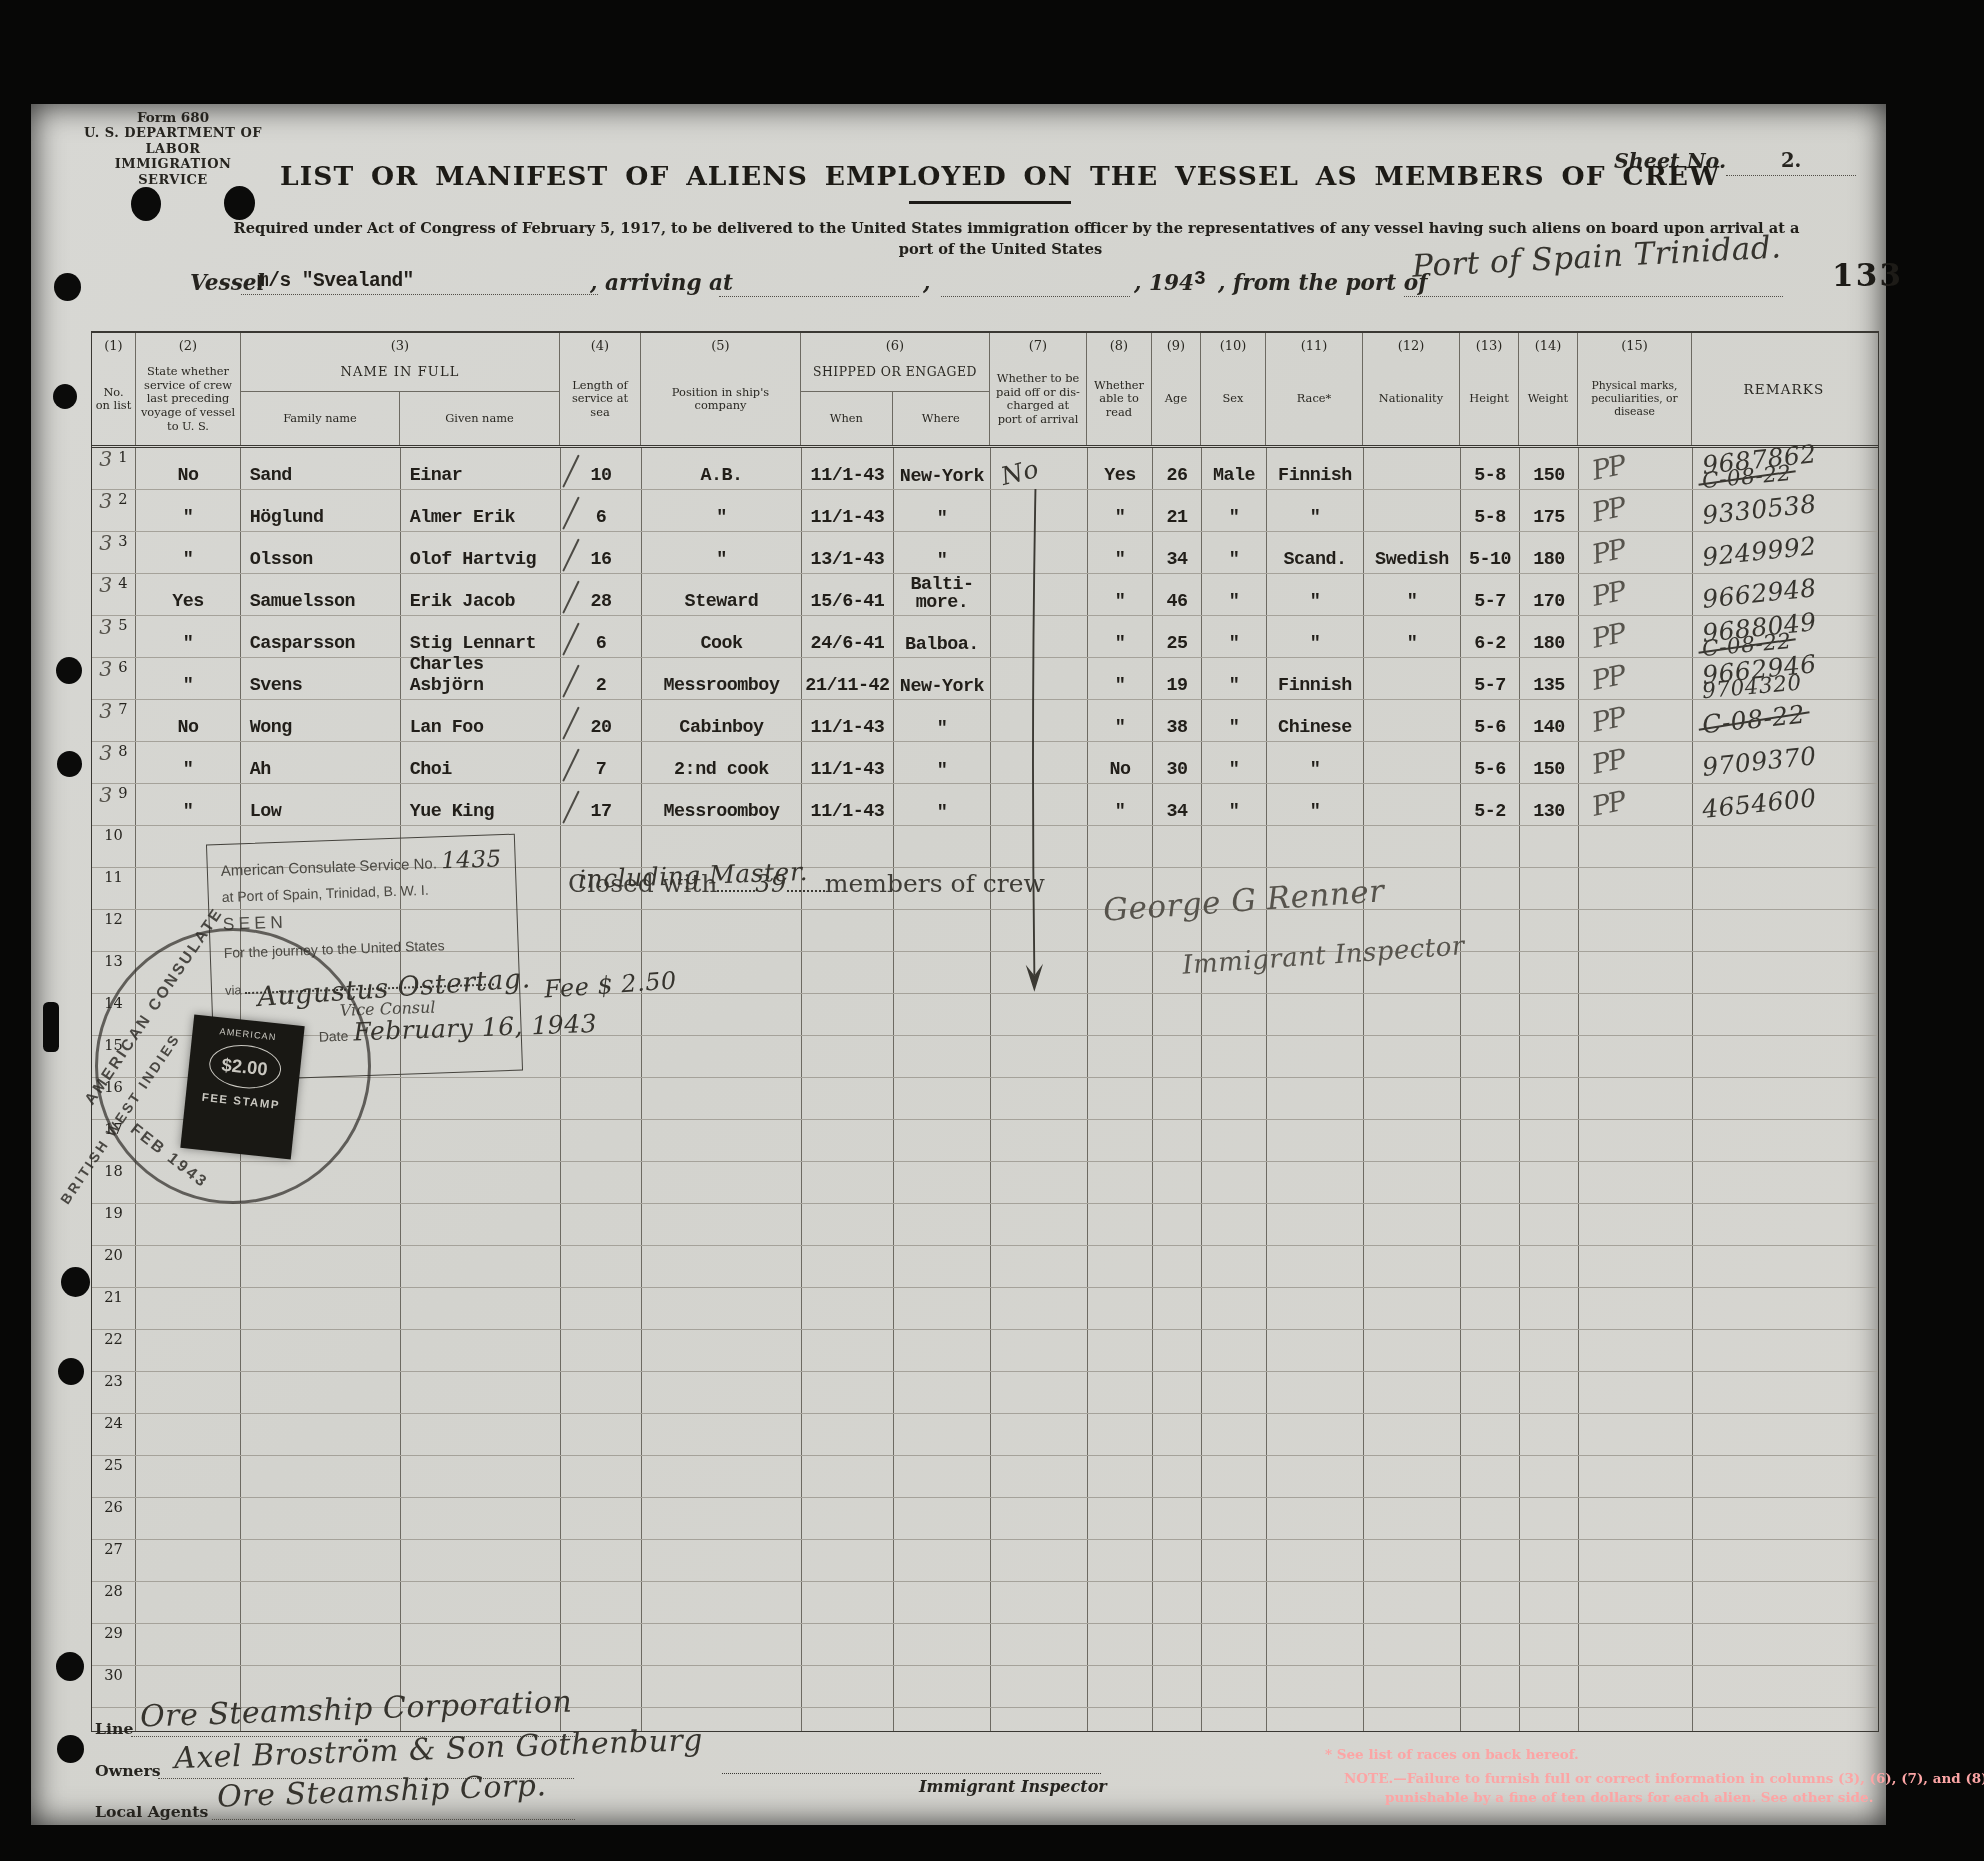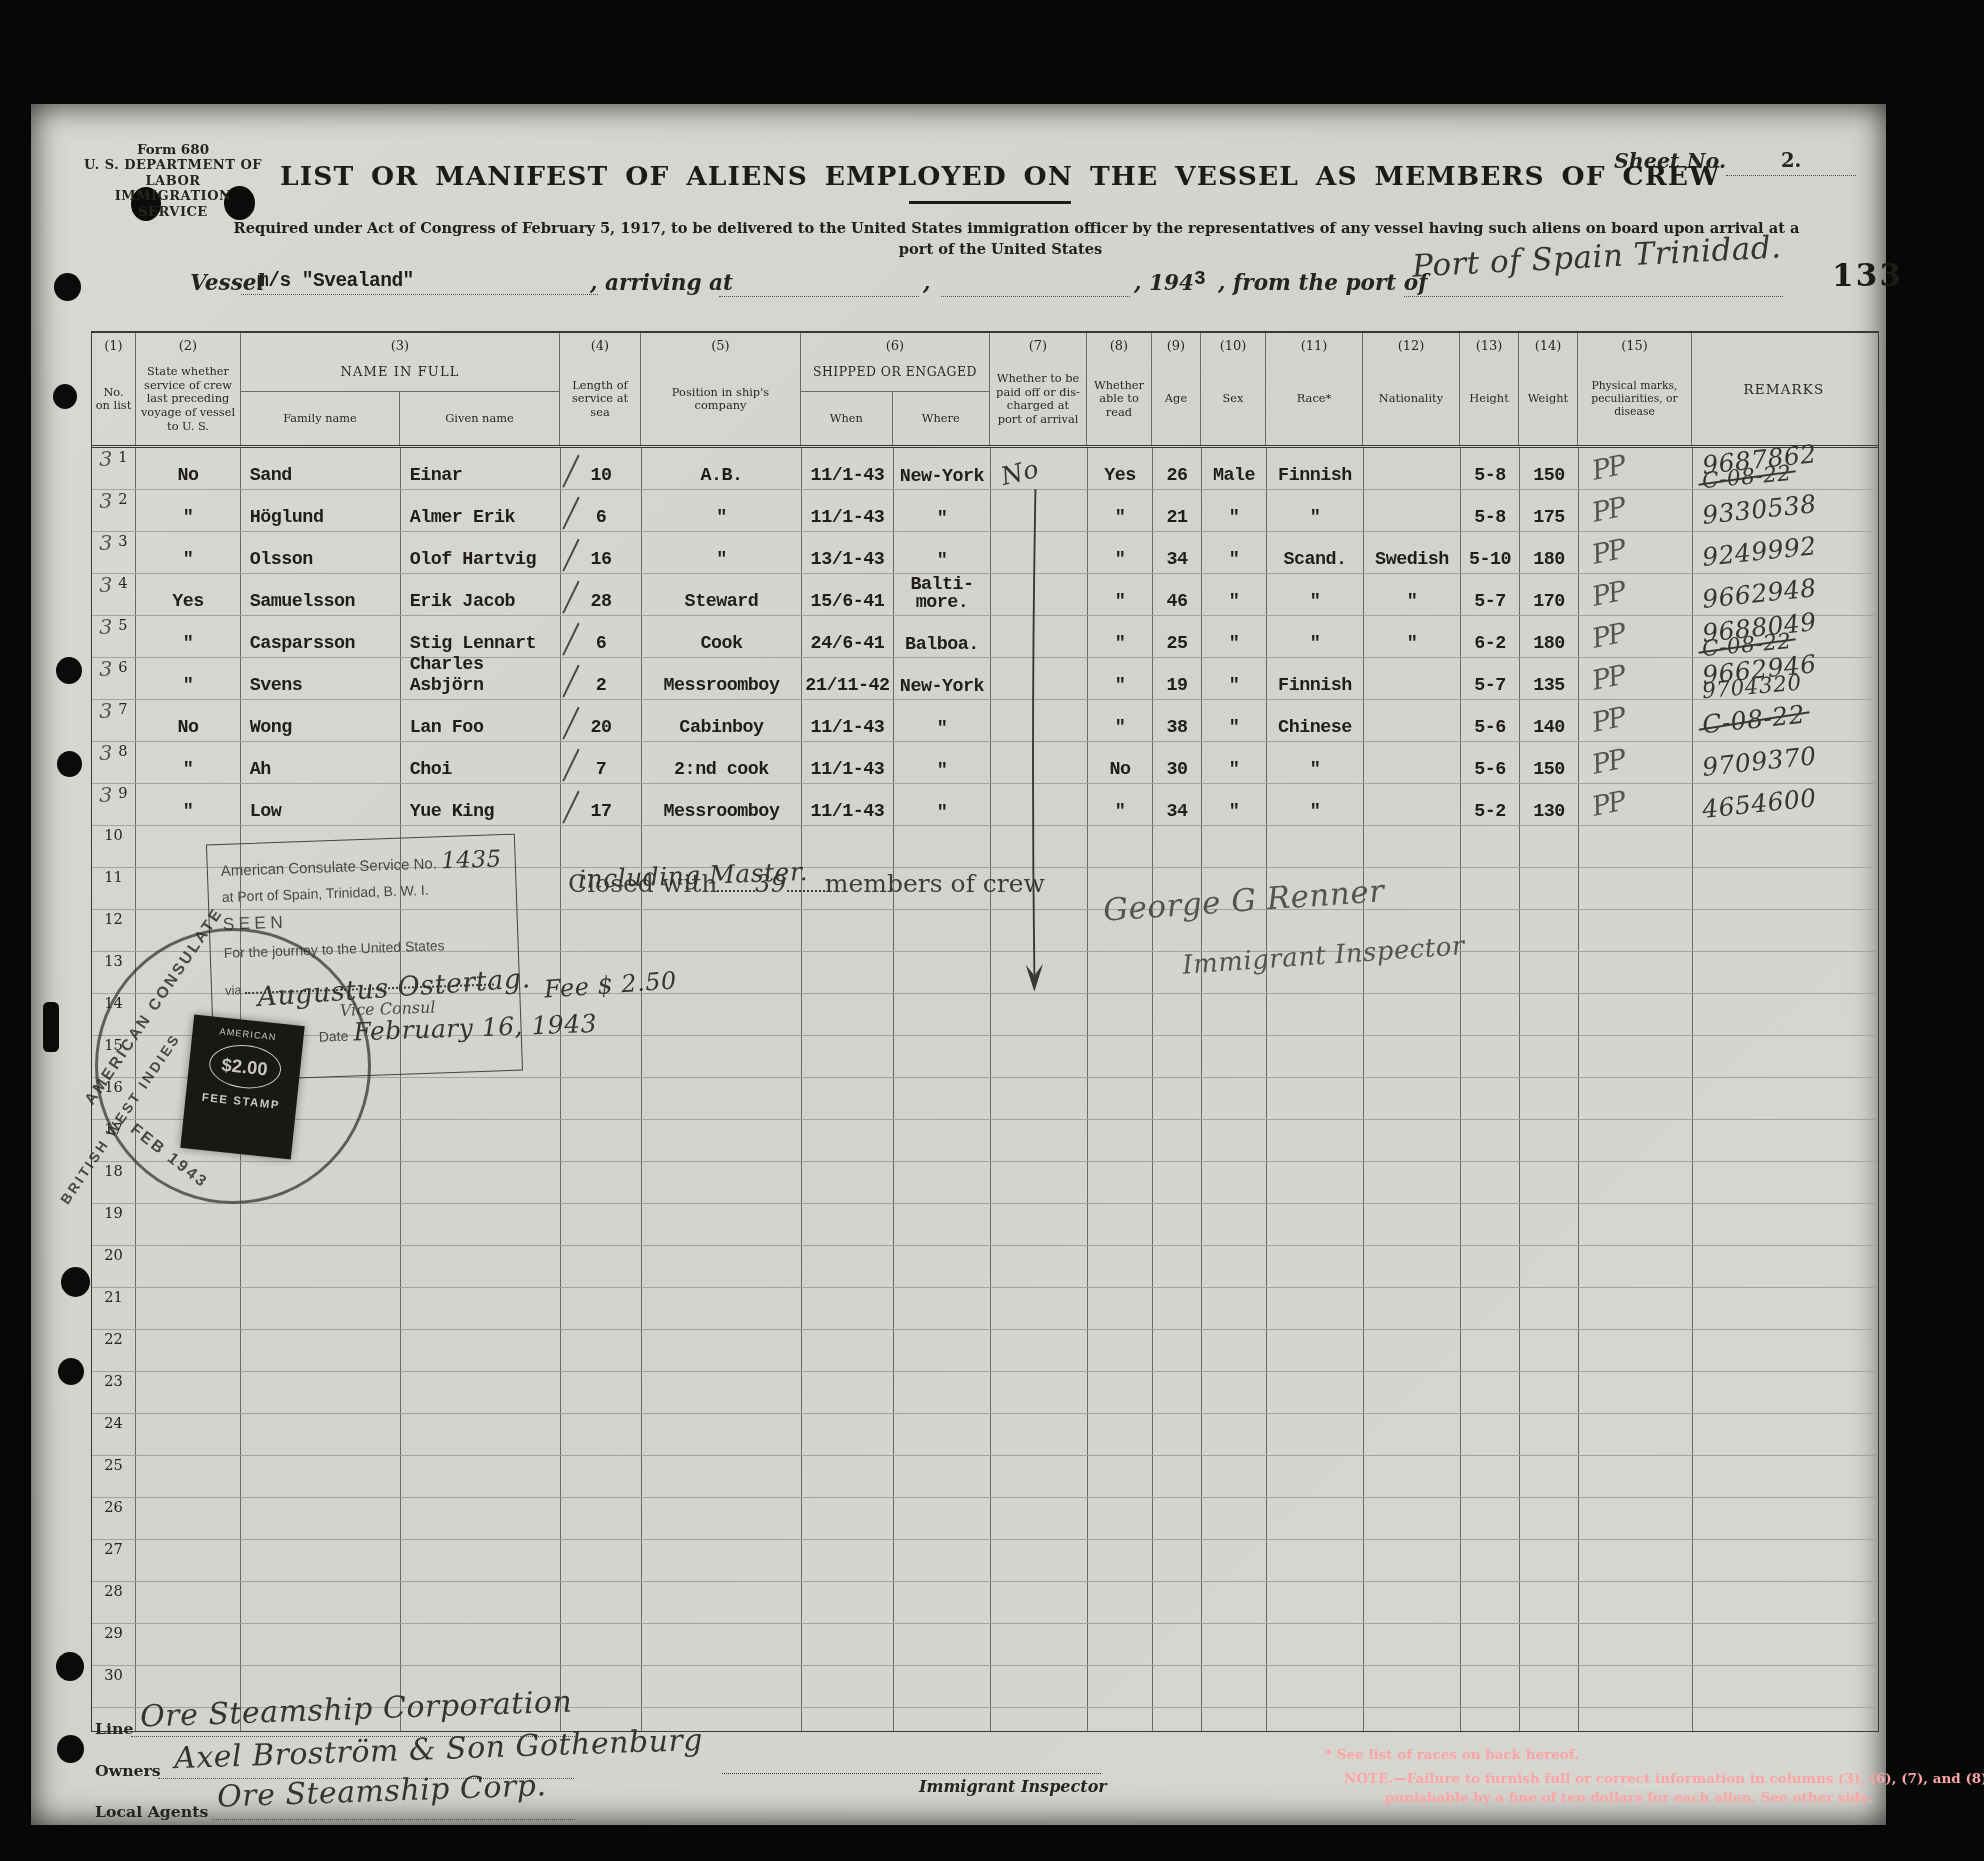--- a/index.html
+++ b/index.html
@@ -104,21 +104,21 @@
   <div class="abs hole" style="left:54px;top:273px;width:27px;height:28px;"></div>
   <div class="abs hole" style="left:53px;top:384px;width:24px;height:25px;"></div>
   <div class="abs hole" style="left:56px;top:657px;width:26px;height:27px;"></div>
   <div class="abs hole" style="left:57px;top:751px;width:25px;height:26px;"></div>
   <div class="abs hole" style="left:61px;top:1267px;width:29px;height:30px;"></div>
   <div class="abs hole" style="left:58px;top:1358px;width:26px;height:27px;"></div>
   <div class="abs hole" style="left:56px;top:1652px;width:28px;height:29px;"></div>
   <div class="abs hole" style="left:57px;top:1735px;width:27px;height:28px;"></div>
   <div class="abs" style="left:43px;top:1002px;width:16px;height:50px;background:#0b0b0a;border-radius:5.4px;"></div>
 
-  <div class="abs form-id" style="left:81px;top:141px;">
+  <div class="abs form-id" style="left:81px;top:109px;">
     <div class="fid1">Form 680</div>
     <div class="fid2">U. S. DEPARTMENT OF LABOR</div>
     <div class="fid2">IMMIGRATION SERVICE</div>
   </div>
 
   <div class="abs" style="left:1614px;top:149px;display:flex;align-items:flex-start;">
     <span class="sheetno">Sheet No.</span>
     <span class="dotline" style="width:130px;text-align:center;font-weight:bold;font-size:19.5px;height:26px;">2.</span>
   </div>
 

